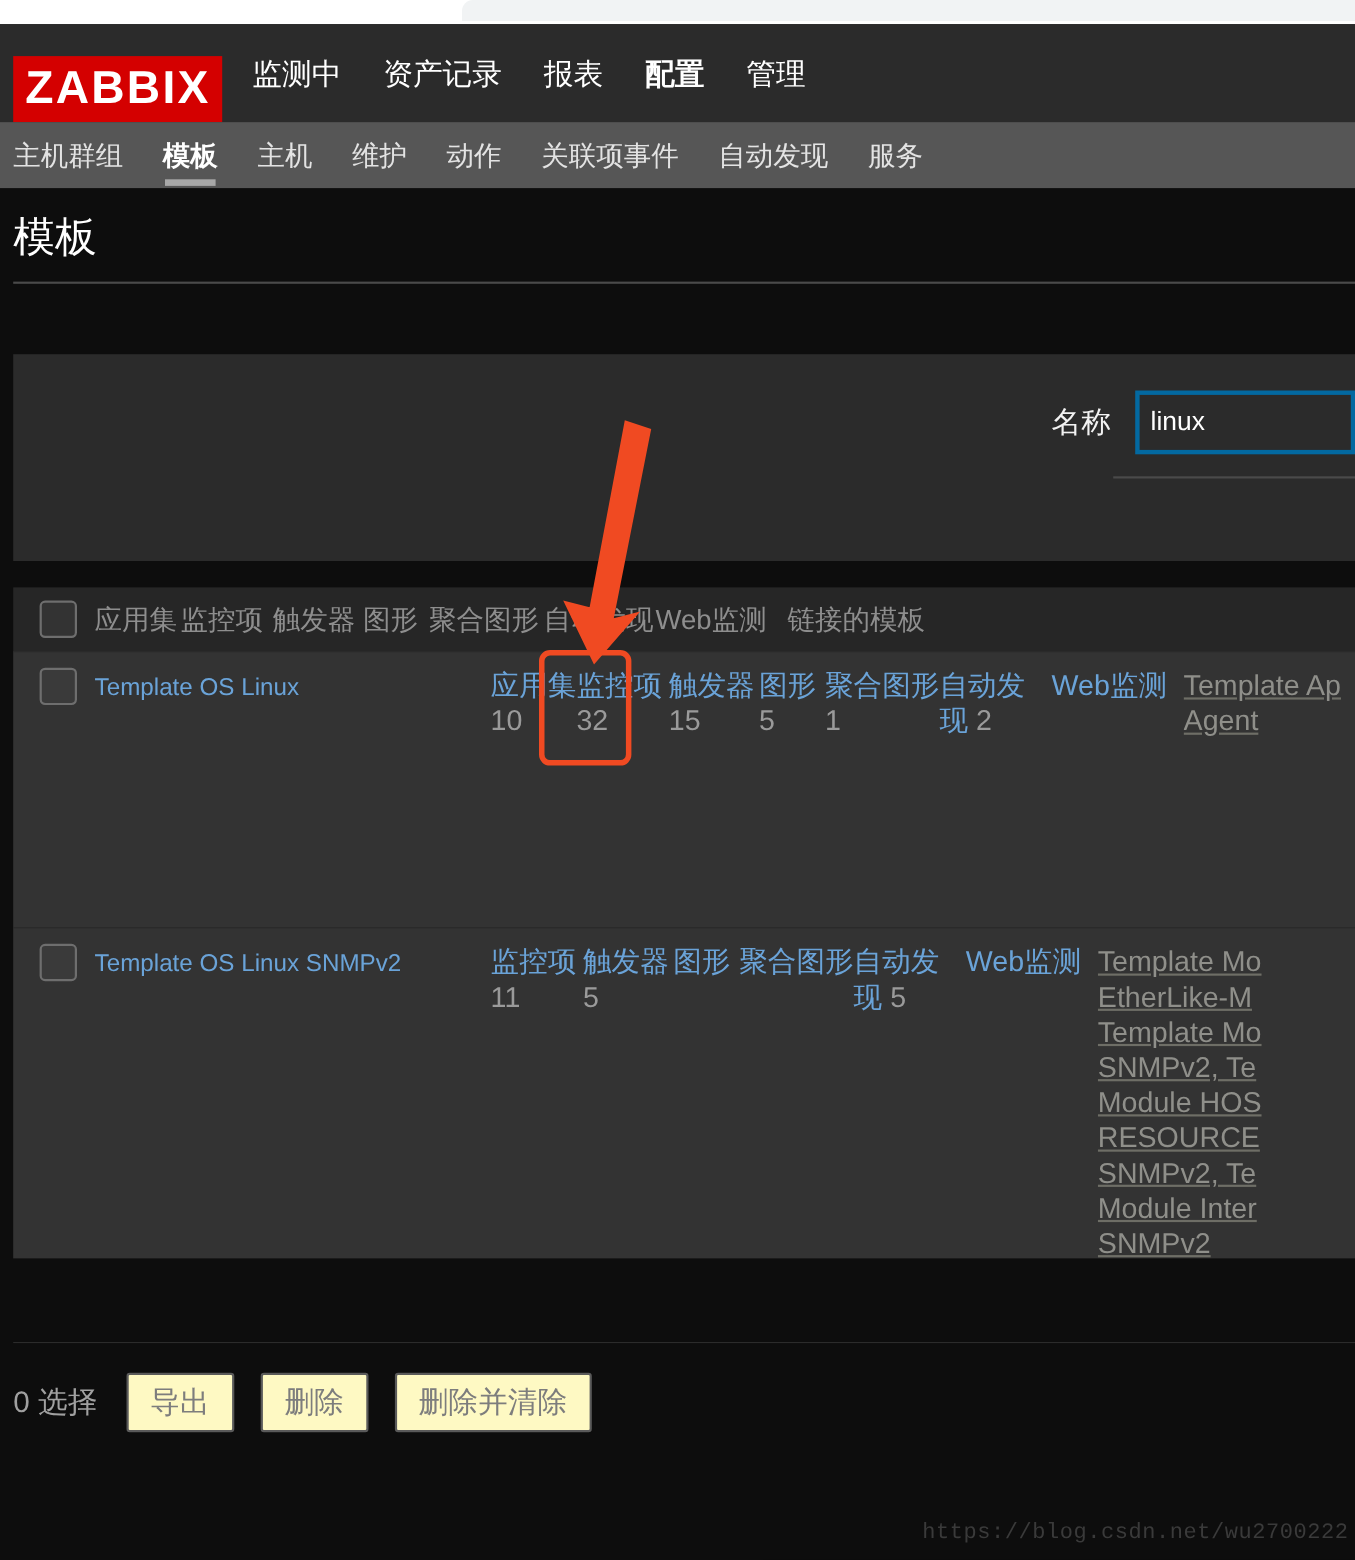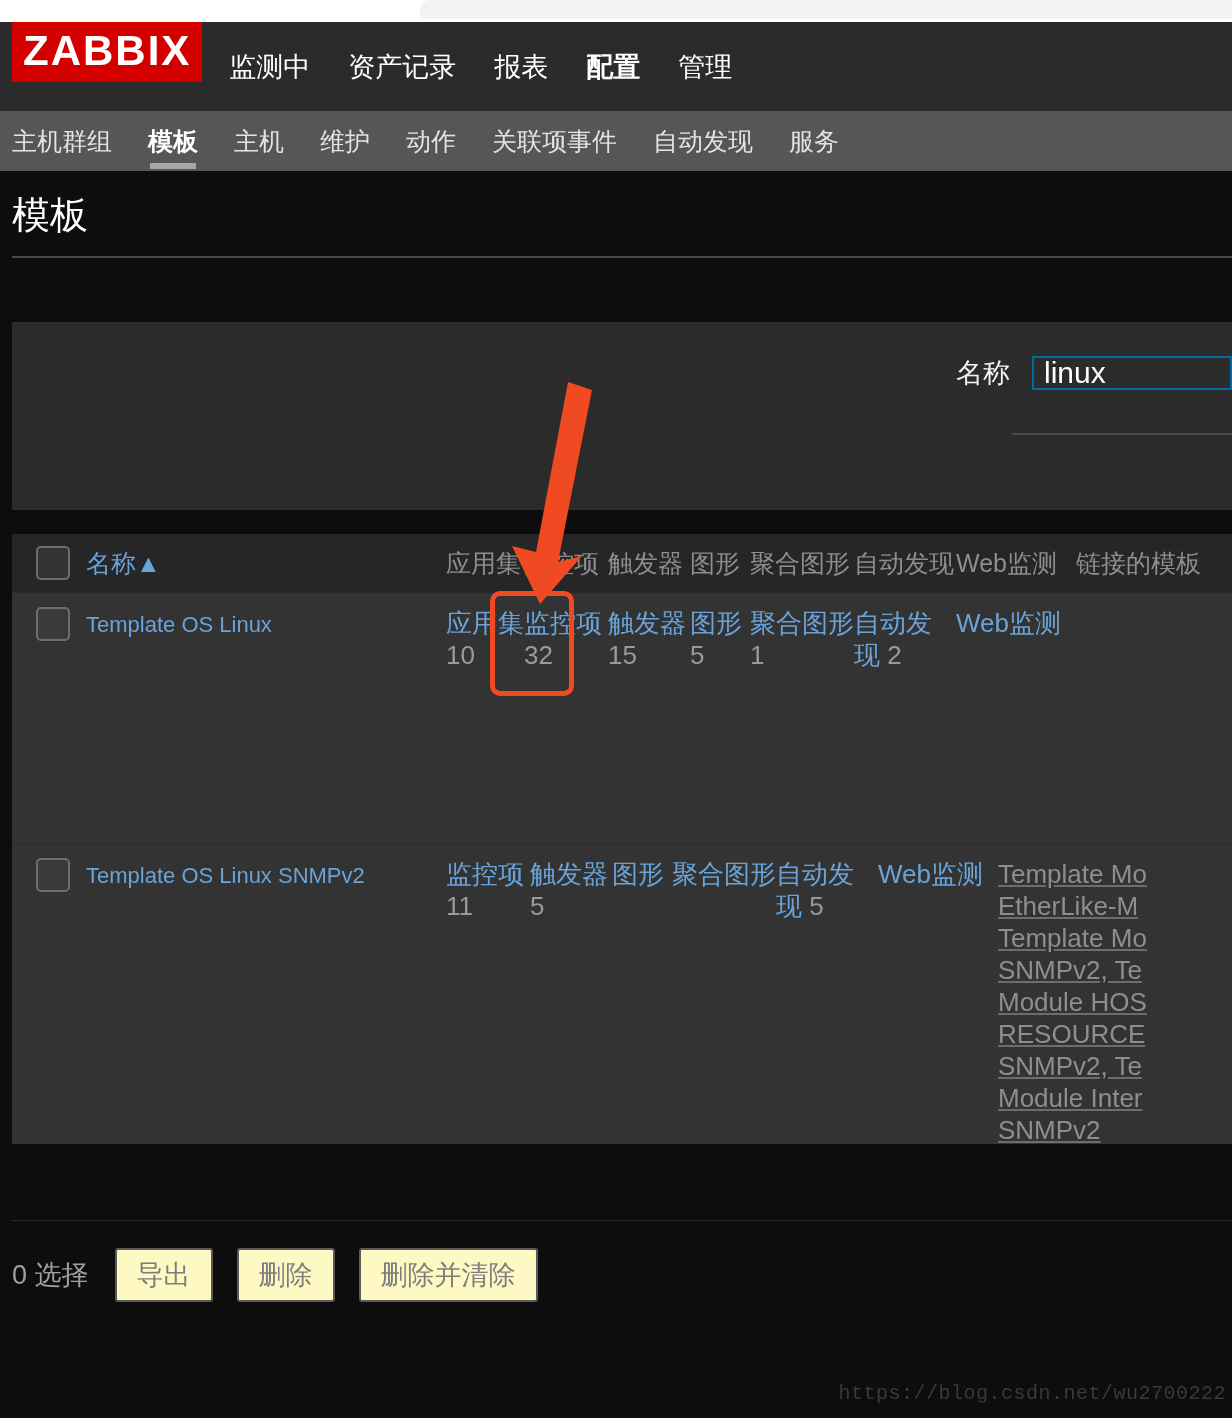--- a/index.html
+++ b/index.html
@@ -34,21 +34,21 @@
   }
 
   
   .topnav {
     position: absolute;
     top: 22px; left: 0;
     width: 1232px;
     height: 89px;
     background: #2b2b2b;
     display: flex;
-    align-items: flex-start;
+    align-items: flex-end;
   }
   .logo {
     margin-left: 12px;
     background: #d40000;
     color: #ffffff;
     font-size: 42px;
     font-weight: bold;
     letter-spacing: 2px;
     line-height: 1;
     padding: 8px 11px 10px 11px;
@@ -147,25 +147,25 @@
     align-items: center;
   }
   .filter-label {
     color: #f2f2f2;
     font-size: 27px;
     margin-right: 22px;
     white-space: nowrap;
   }
   .filter-input {
     width: 200px;
-    height: 34px;
+    height: 58px;
     background: #2b2b2b;
-    border: 2px solid #0369a1;
+    border: 4px solid #0369a1;
     color: #ffffff;
-    font-size: 30px;
+    font-size: 24px;
     padding: 0 10px;
     box-sizing: border-box;
     outline: none;
     font-family: "Liberation Sans", sans-serif;
   }
   .filter-sep {
     position: absolute;
     left: 1000px; right: 0;
     top: 111px;
     height: 2px;
@@ -346,23 +346,20 @@
   </div>
   <div class="filter-sep"></div>
 </div>
 
 <div class="table-wrap">
 
   <div class="t-head">
     <div class="c-check">
       <div class="chk"></div>
     </div>
-    <div class="c-name hcell sortable">
-      <span>名称</span><span>▲</span>
-    </div>
     <div class="c-app hcell">应用集</div>
     <div class="c-item hcell">监控项</div>
     <div class="c-trig hcell">触发器</div>
     <div class="c-graph hcell">图形</div>
     <div class="c-scr hcell">聚合图形</div>
     <div class="c-disc hcell">自动发现</div>
     <div class="c-web hcell">Web监测</div>
     <div class="c-link hcell">链接的模板</div>
   </div>
 
@@ -392,20 +389,24 @@
     <div class="c-scr cell">
       <span class="link">聚合图形</span>
       <span class="count">1</span>
     </div>
     <div class="c-disc cell">
       <span class="link">自动发现</span>
       <span class="count">2</span>
     </div>
     <div class="c-web cell">
       <span class="link">Web监测</span>
+    </div>
+    <div class="c-link cell tmpl-block">
+      <span class="tmpl-link">Template Ap</span>
+      <span class="tmpl-link">Agent</span>
     </div>
   </div>
 
   <div class="t-row row-2">
     <div class="c-check cell">
       <div class="chk"></div>
     </div>
     <div class="c-name cell">
       <span class="link">Template OS Linux SNMPv2</span>
     </div>

